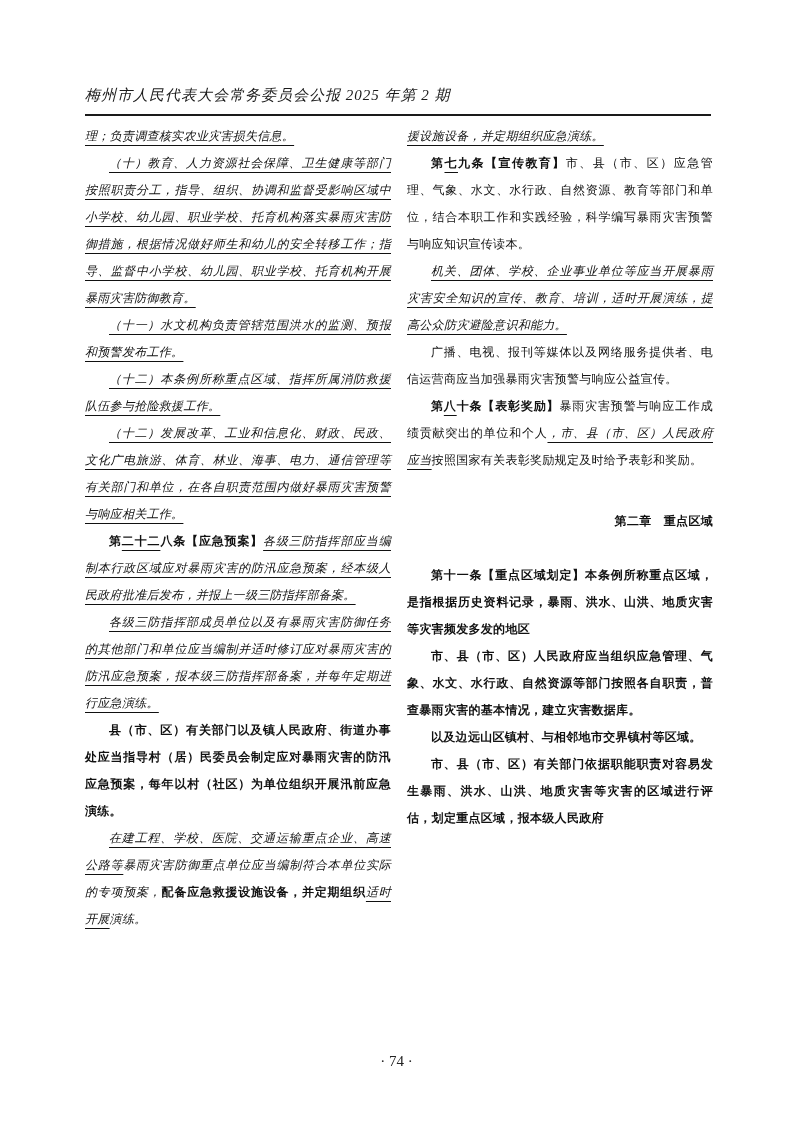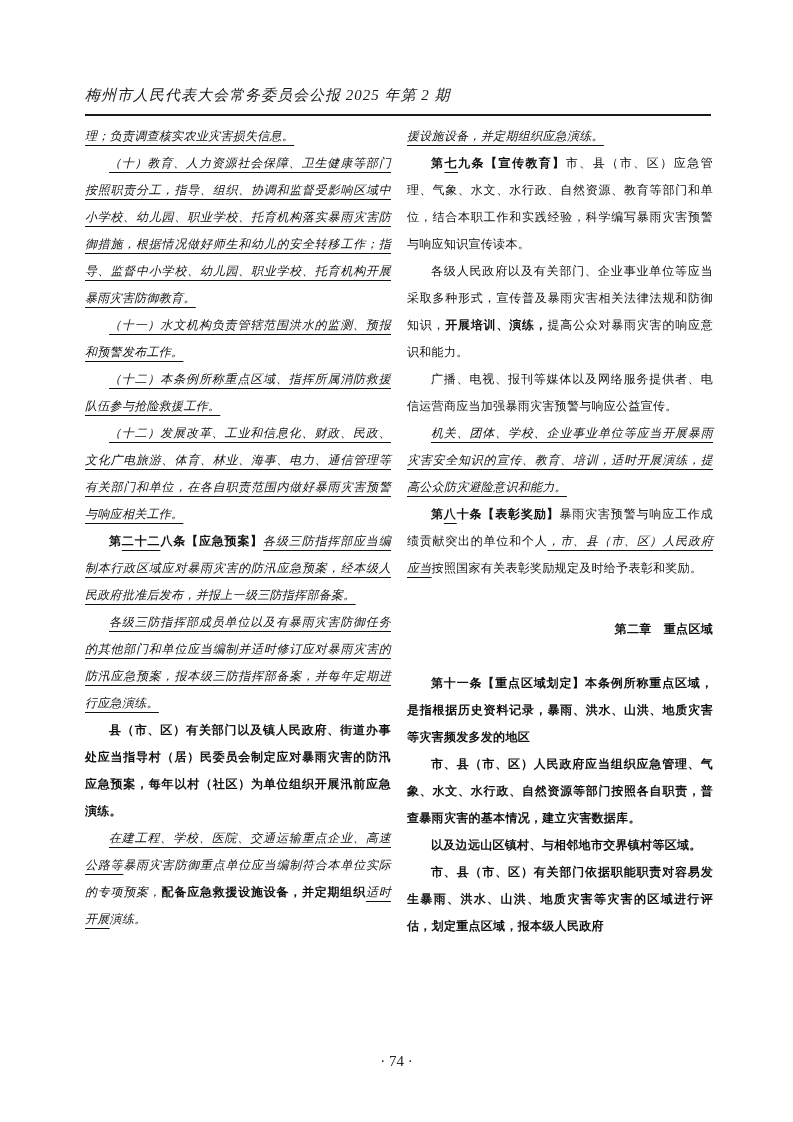--- a/index.html
+++ b/index.html
@@ -94,23 +94,22 @@
         <p class="para indent"><span class="run-ins">（十二）本条例所称重点区域、指挥所属消防救援队伍参与抢险救援工作。</span></p>
         <p class="para indent"><span class="run-ins">（十二）发展改革、工业和信息化、财政、民政、文化广电旅游、体育、林业、海事、电力、通信管理等有关部门和单位，在各自职责范围内做好暴雨灾害预警与响应相关工作。</span></p>
         <p class="para indent"><span class="run-bold">第</span><span class="run-boldu">二十二</span><span class="run-bold">八条【应急预案】</span><span class="run-ins">各级三防指挥部应当编制本行政区域应对暴雨灾害的防汛应急预案，经本级人民政府批准后发布，并报上一级三防指挥部备案。</span></p>
         <p class="para indent"><span class="run-ins">各级三防指挥部成员单位以及有暴雨灾害防御任务的其他部门和单位应当编制并适时修订应对暴雨灾害的防汛应急预案，报本级三防指挥部备案，并每年定期进行应急演练。</span></p>
         <p class="para indent"><span class="run-bold">县（市、区）有关部门以及镇人民政府、街道办事处应当指导村（居）民委员会制定应对暴雨灾害的防汛应急预案，每年以村（社区）为单位组织开展汛前应急演练。</span></p>
         <p class="para indent"><span class="run-ins">在建工程、学校、医院、交通运输重点企业、高速公路等</span><span class="run-italic">暴雨灾害防御重点单位应当编制符合本单位实际的专项预案，</span><span class="run-bold">配备应急救援设施设备，并定期组织</span><span class="run-ins">适时开展</span><span class="run-italic">演练。</span></p>
       </div>
     <div class="column" id="col-right">
         <p class="para"><span class="run-ins">援设施设备，并定期组织应急演练。</span></p>
         <p class="para indent"><span class="run-bold">第</span><span class="run-boldu">七</span><span class="run-bold">九条【宣传教育】</span><span class="run-normal">市、县（市、区）应急管理、气象、水文、水行政、自然资源、教育等部门和单位，结合本职工作和实践经验，科学编写暴雨灾害预警与响应知识宣传读本。</span></p>
-        <p class="para indent"><span class="run-normal">各级人民政府以及有关部门、企业事业单位等应当采取多种形式，宣传普及暴雨灾害相关法律法规和防御知识，</span><span class="run-bold">开展培训、演练，</span><span class="run-normal">提高公众对暴雨灾害的响应意识和能力。</span></p>
+        <p class="para indent"><span class="run-ins">机关、团体、学校、企业事业单位等应当开展暴雨灾害安全知识的宣传、教育、培训，适时开展演练，提高公众防灾避险意识和能力。</span></p>
         <p class="para indent"><span class="run-normal">广播、电视、报刊等媒体以及网络服务提供者、电信运营商应当加强暴雨灾害预警与响应公益宣传。</span></p>
-        <p class="para indent"><span class="run-ins">机关、团体、学校、企业事业单位等应当开展暴雨灾害安全知识的宣传、教育、培训，适时开展演练，提高公众防灾避险意识和能力。</span></p>
         <p class="para indent"><span class="run-bold">第</span><span class="run-boldu">八</span><span class="run-bold">十条【表彰奖励】</span><span class="run-normal">暴雨灾害预警与响应工作成绩贡献突出的单位和个人</span><span class="run-ins">，市、县（市、区）人民政府应当</span><span class="run-normal">按照国家有关表彰奖励规定及时给予表彰和奖励。</span></p>
         <p class="para heading"><span class="run-bold">第二章　重点区域</span></p>
         <p class="para indent"><span class="run-bold">第十一条【重点区域划定】本条例所称重点区域，是指根据历史资料记录，暴雨、洪水、山洪、地质灾害等灾害频发多发的地区</span></p>
         <p class="para indent"><span class="run-bold">市、县（市、区）人民政府应当组织应急管理、气象、水文、水行政、自然资源等部门按照各自职责，普查暴雨灾害的基本情况，建立灾害数据库。</span></p>
         <p class="para indent"><span class="run-bold">以及边远山区镇村、与相邻地市交界镇村等区域。</span></p>
         <p class="para indent"><span class="run-bold">市、县（市、区）有关部门依据职能职责对容易发生暴雨、洪水、山洪、地质灾害等灾害的区域进行评估，划定重点区域，报本级人民政府</span></p>
       </div>
   </div>
   <div class="footer">
     <span>· 74 ·</span>

